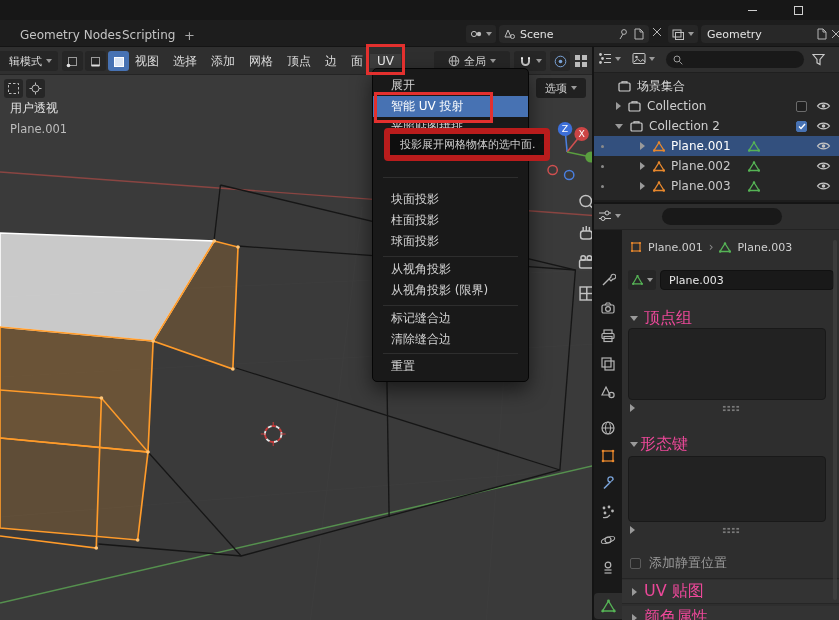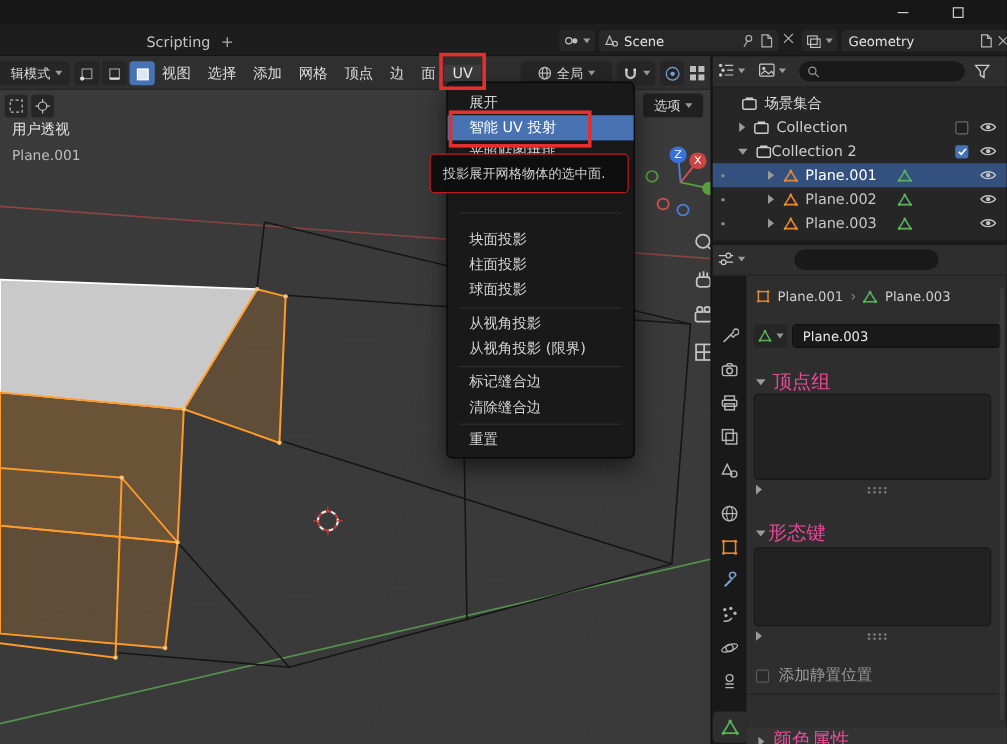--- a/index.html
+++ b/index.html
@@ -36,20 +36,21 @@
     </div>
     <div class="winbtn" style="left:775px">
       <span style="display:block;width:9px;height:9px;border:1px solid #cfcfcf"></span>
     </div>
     <div class="winbtn" style="left:821px">
       
     </div>
   </div>
 
   <div class="abs" style="left:0;top:20px;width:839px;height:27px;background:#1d1d1d;border-bottom:1px solid #141414">
+    <div class="abs" style="left:10px;top:5px;padding:3px 10px;color:#c4c4c4">Geometry Nodes</div>
     <div class="abs" style="left:112px;top:5px;padding:3px 10px;color:#c4c4c4">Scripting</div>
     <div class="abs" style="left:178px;top:5px;padding:3px 6px;color:#a8a8a8;font-size:13px">+</div>
 
     <div class="btn abs" style="left:466px;top:5px;width:30px;height:18px">
       <svg width="12" height="10">
           <circle cx="4" cy="5" r="2.6" fill="none" stroke="#c0c0c0"></circle>
           <circle cx="9" cy="5" r="2.2" fill="#c0c0c0"></circle>
         </svg>
       <span class="chev"></span>
     </div>
@@ -332,21 +333,21 @@
             <circle cx="7.5" cy="5" r="1.8" fill="#c2c2c2"></circle>
           </svg>
       </div>
 
       <div class="olrow" style="top:43px">
         <span class="tri-d" style="margin-left:21px"></span>
         <svg style="margin-left:7px" width="13" height="12">
             <rect x="1" y="3" width="11" height="8" rx="1" fill="none" stroke="#cfcfcf" stroke-width="1.2"></rect>
             <path d="M4,3 V1.8 h5 V3" fill="none" stroke="#cfcfcf" stroke-width="1.2"></path>
           </svg>
-        <span style="color:#cfcfcf;flex:1">Collection 2</span>
+        <span style="margin-left:6px;color:#cfcfcf;flex:1">Collection 2</span>
         <span class="checkbox" style="margin-right:9px;background:#4772b3;border-color:#4772b3;display:flex;align-items:center;justify-content:center">
           <svg width="8" height="7">
               <polyline points="1,3.5 3,5.5 7,1" fill="none" stroke="#fff" stroke-width="1.4"></polyline>
             </svg>
         </span>
         <svg style="margin-right:8px" width="15" height="10">
             <path d="M1.5,5 C4,1.2 11,1.2 13.5,5 C11,8.8 4,8.8 1.5,5 Z" fill="none" stroke="#c2c2c2" stroke-width="1.2"></path>
             <circle cx="7.5" cy="5" r="1.8" fill="#c2c2c2"></circle>
           </svg>
       </div>
@@ -575,20 +576,24 @@
         <span class="grip" style="margin:0 auto"></span>
       </div>
 
       <div class="abs flex" style="left:8px;top:324px;gap:8px">
         <span class="checkbox" style="background:#2a2a2a;border-color:#5a5a5a"></span>
         <span style="color:#9a9a9a;font-size:13px">添加静置位置</span>
       </div>
 
       <div class="abs" style="left:0;top:348px;width:217px;height:1px;background:#242424"></div>
 
+      <div class="abs flex" style="left:0;top:350px;width:217px;height:24px;background:#333333;border-bottom:1px solid #262626;gap:7px;padding-left:10px">
+        <span class="tri-r"></span>
+        <span class="sec-label">UV 贴图</span>
+      </div>
       <div class="abs flex" style="left:0;top:376px;width:217px;height:24px;background:#333333;border-bottom:1px solid #262626;gap:7px;padding-left:10px">
         <span class="tri-r"></span>
         <span class="sec-label">颜色属性</span>
       </div>
 
       <div class="abs" style="right:2px;top:10px;width:4px;height:360px;background:#474747;border-radius:2px;opacity:.55"></div>
     </div>
   </div>
 
   <div class="abs" style="left:372px;top:68px;width:157px;height:314px;background:#191919;border:1px solid #060606;border-radius:5px;box-shadow:0 8px 20px rgba(0,0,0,.55);z-index:20">
@@ -602,20 +607,20 @@
     <div class="menu-sep" style="top:187px"></div>
     <div class="menu-item" style="top:211px">从视角投影 (限界)</div>
     <div class="menu-item" style="top:190px">从视角投影</div>
     <div class="menu-sep" style="top:236px"></div>
     <div class="menu-item" style="top:239px">标记缝合边</div>
     <div class="menu-item" style="top:260px">清除缝合边</div>
     <div class="menu-sep" style="top:284px"></div>
     <div class="menu-item" style="top:287px">重置</div>
   </div>
 
-  <div class="abs" style="left:358px;top:128px;width:166px;height:33px;background:rgba(14,14,14,.96);border:1px solid #b91c1c;border-radius:4px;z-index:25;display:flex;align-items:center;padding-left:10px">
+  <div class="abs" style="left:384px;top:128px;width:166px;height:33px;background:rgba(14,14,14,.96);border:6px solid #b91c1c;border-radius:4px;z-index:25;display:flex;align-items:center;padding-left:10px">
     <span style="color:#cfcfcf;font-size:11px;white-space:nowrap">投影展开网格物体的选中面.</span>
   </div>
 
   <div class="redbox" style="left:366px;top:44px;width:39px;height:31px"></div>
   <div class="redbox" style="left:374px;top:92px;width:119px;height:31px"></div>
 
 </div>
 
 </body></html>

